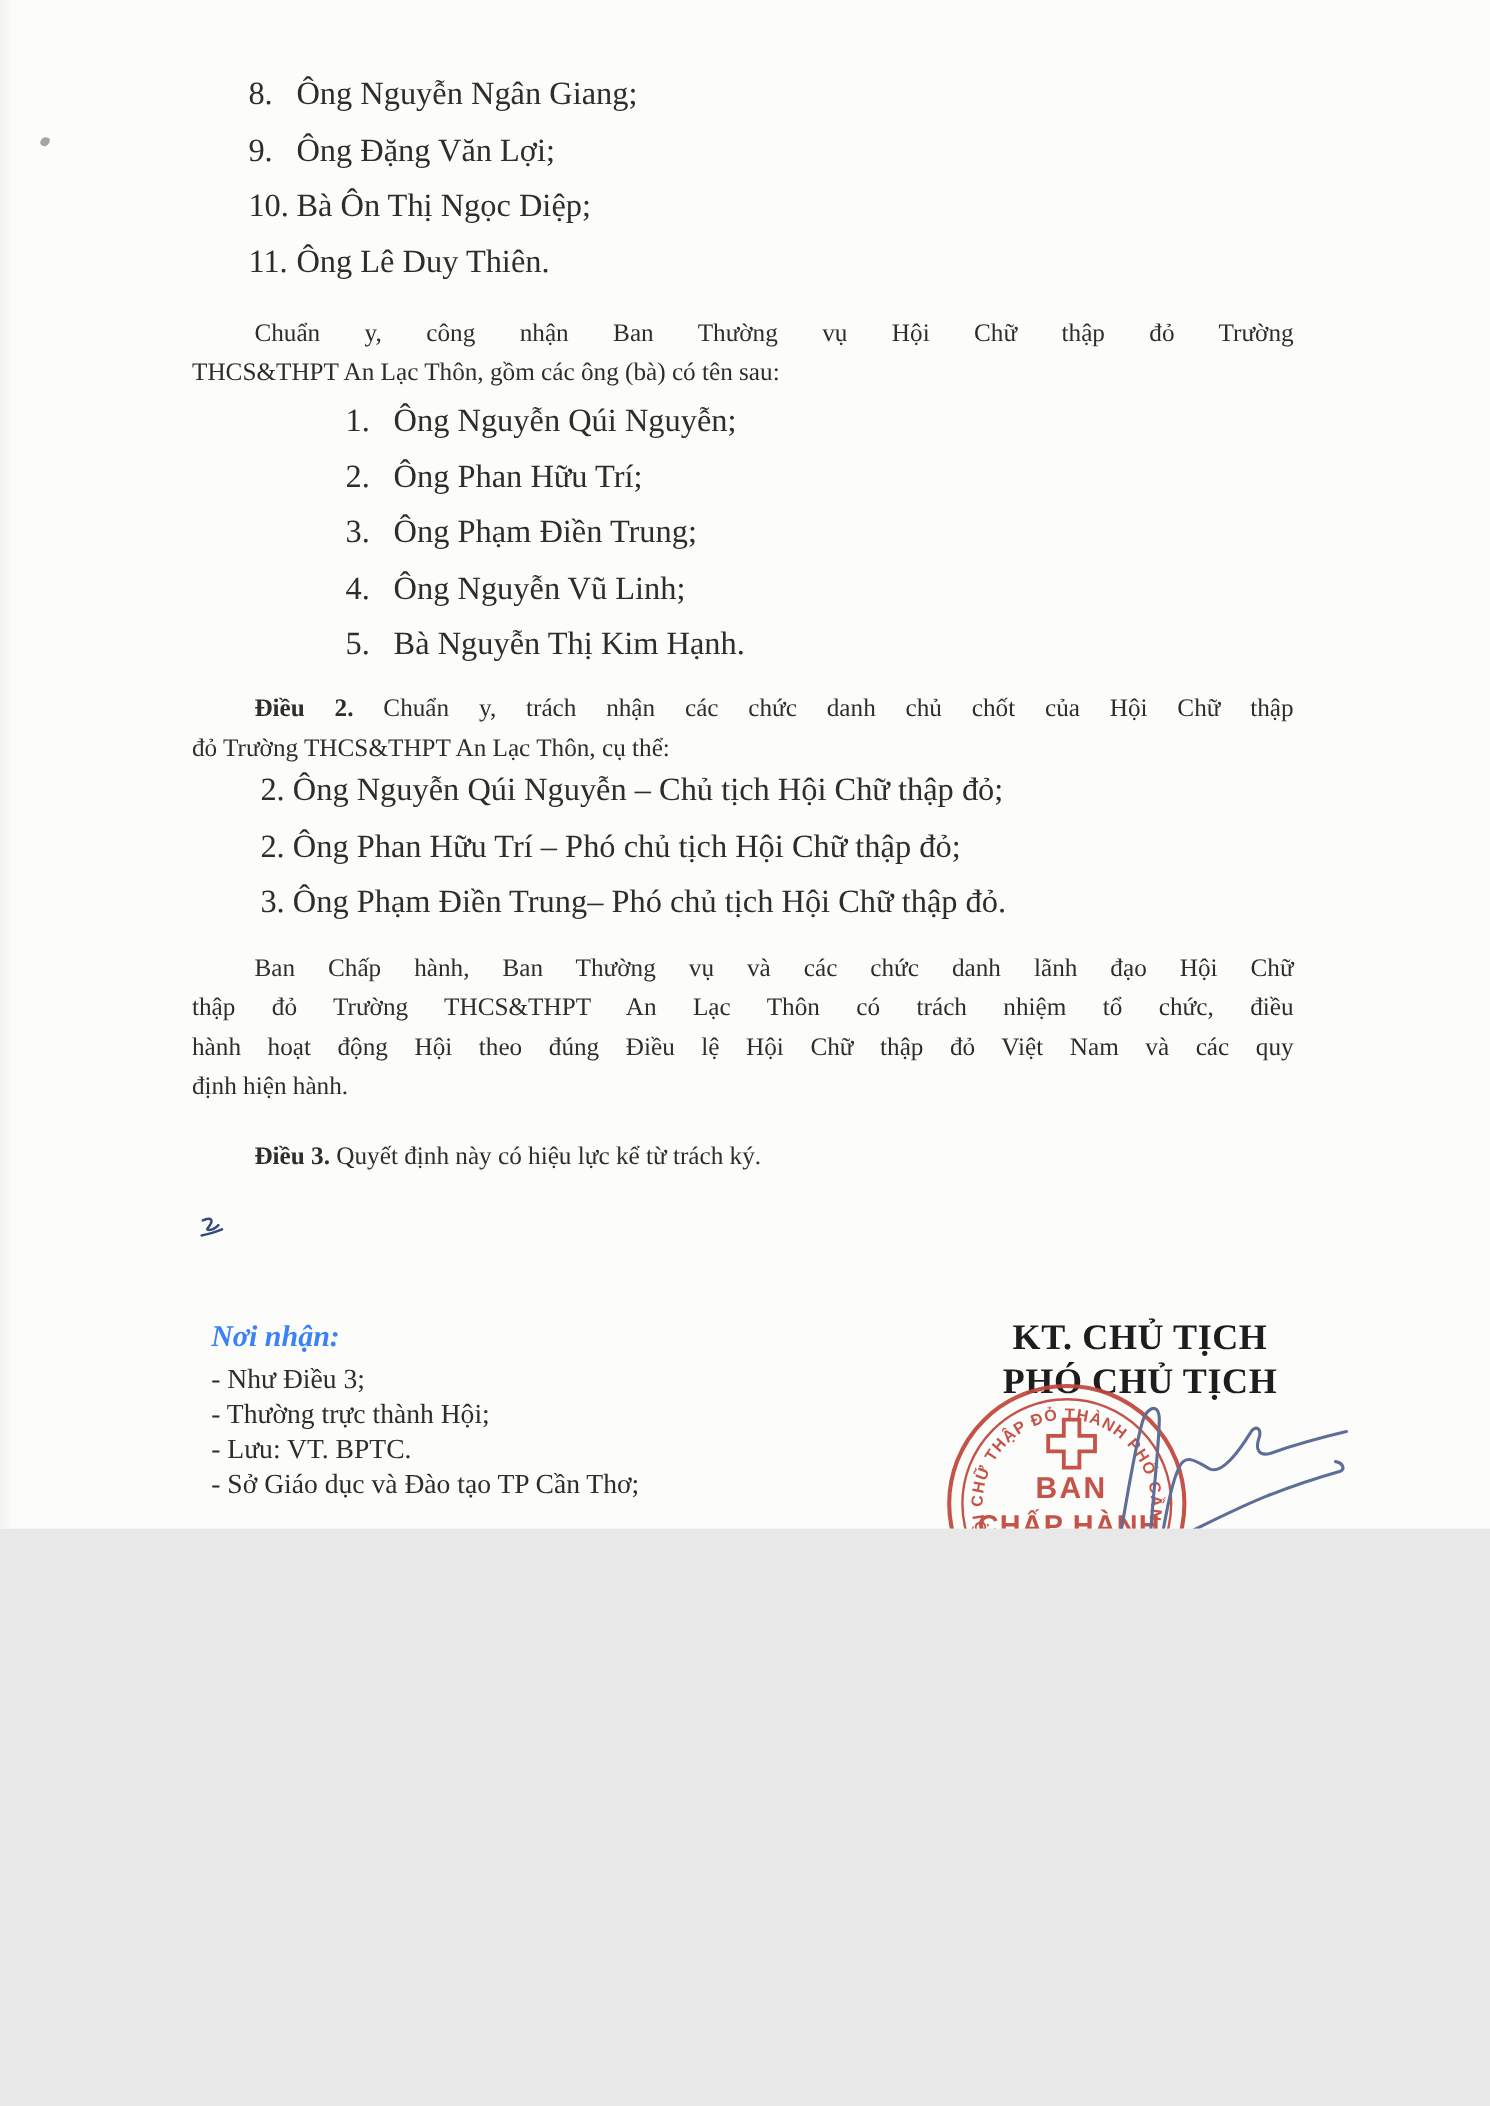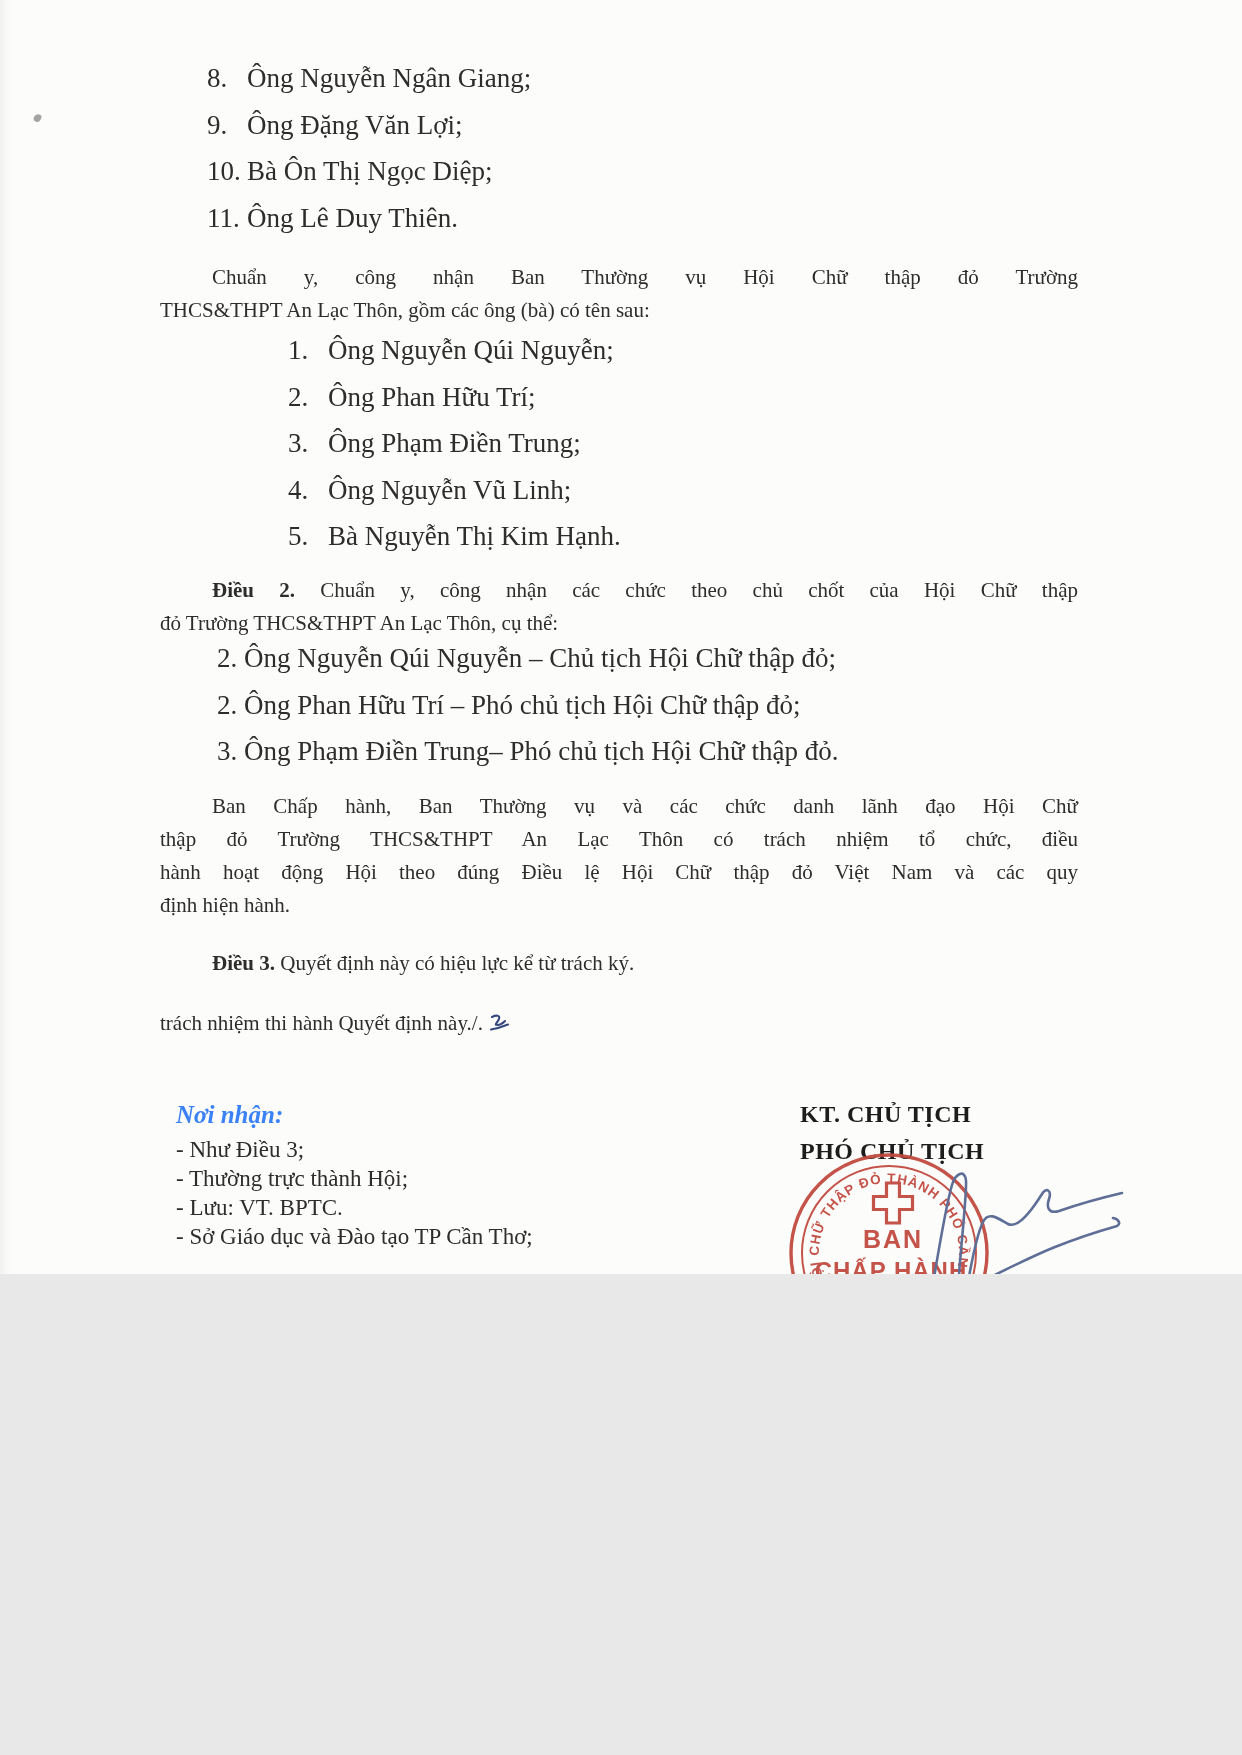--- a/index.html
+++ b/index.html
@@ -23,21 +23,21 @@
   .jl{text-align:justify;text-align-last:justify;white-space:normal;}
   .ind{padding-left:52px;}
   b{font-weight:bold;}
 
   .listrow{height:46.5px;line-height:32px;font-size:27px;white-space:nowrap;}
   .num{display:inline-block;min-width:40px;}
 
   .recip{font-size:23px;line-height:29px;}
   .recip-title{font-size:25px;font-weight:bold;font-style:italic;color:#3b82f6;margin-bottom:6px;}
 
-  .sighead{width:300px;text-align:left;font-size:24px;font-weight:bold;
+  .sighead{width:300px;text-align:center;font-size:30px;font-weight:bold;
     line-height:37px;color:#1d1d1d;letter-spacing:.5px;white-space:nowrap;}
   .signer{width:280px;text-align:center;font-size:33px;font-weight:bold;}
 
   .stamp-svg{position:absolute;left:786px;top:1150px;z-index:2;opacity:.93;}
   .sig-svg{position:absolute;left:855px;top:1140px;z-index:3;}
   .penmark{display:inline-block;vertical-align:-3px;margin-left:5px;}
 </style>
 </head>
 <body>
 
@@ -59,21 +59,21 @@
 
   <div class="abs" style="left:288px;top:334px;">
     <div class="listrow"><span class="num">1.</span><span>Ông Nguyễn Qúi Nguyễn;</span></div>
     <div class="listrow"><span class="num">2.</span><span>Ông Phan Hữu Trí;</span></div>
     <div class="listrow"><span class="num">3.</span><span>Ông Phạm Điền Trung;</span></div>
     <div class="listrow"><span class="num">4.</span><span>Ông Nguyễn Vũ Linh;</span></div>
     <div class="listrow"><span class="num">5.</span><span>Bà Nguyễn Thị Kim Hạnh.</span></div>
   </div>
 
   <div class="abs bodyblock" style="top:574px;">
-    <div class="jl ind"><b>Điều 2.</b><span> Chuẩn y, công nhận các chức theo chủ chốt của Hội Chữ thập</span></div>
+    <div class="jl ind"><b>Điều 2.</b><span> Chuẩn y, trách nhận các chức danh chủ chốt của Hội Chữ thập</span></div>
     <div class="bline">đỏ Trường THCS&amp;THPT An Lạc Thôn, cụ thể:</div>
   </div>
 
   <div class="abs" style="left:217px;top:642px;">
     <div class="listrow">2. Ông Nguyễn Qúi Nguyễn – Chủ tịch Hội Chữ thập đỏ;</div>
     <div class="listrow">2. Ông Phan Hữu Trí – Phó chủ tịch Hội Chữ thập đỏ;</div>
     <div class="listrow">3. Ông Phạm Điền Trung– Phó chủ tịch Hội Chữ thập đỏ.</div>
   </div>
 
   <div class="abs bodyblock" style="top:790px;">
@@ -81,21 +81,21 @@
     <div class="jl">thập đỏ Trường THCS&amp;THPT An Lạc Thôn có trách nhiệm tổ chức, điều</div>
     <div class="jl">hành hoạt động Hội theo đúng Điều lệ Hội Chữ thập đỏ Việt Nam và các quy</div>
     <div class="bline">định hiện hành.</div>
   </div>
 
   <div class="abs bodyblock" style="top:947px;">
     <div class="bline ind"><b>Điều 3.</b><span> Quyết định này có hiệu lực kể từ trách ký.</span></div>
   </div>
 
   <div class="abs bodyblock" style="top:1007px;">
-    <div class="bline"><span>trách nhiệm thi hành Quyết định này./.</span><span class="penmark"><svg width="24" height="20" viewBox="0 0 24 20">
+    <div class="bline"><span class="penmark"><svg width="24" height="20" viewBox="0 0 24 20">
             <g fill="none" stroke="#37487e" stroke-width="2.1" stroke-linecap="round">
               <path d="M4 4 C 9 1.5, 13 2.5, 10.5 7 C 8.5 10.5, 6 12, 9.5 12 C 12 12, 15 10, 17 8"></path>
               <path d="M3 16.5 C 9 15.5, 15 13.5, 20 11.5"></path>
             </g>
           </svg></span></div>
   </div>
 
   <div class="abs recip" style="left:176px;top:1100px;">
     <div class="recip-title">Nơi nhận:</div>
     <div>- Như Điều 3;</div>

